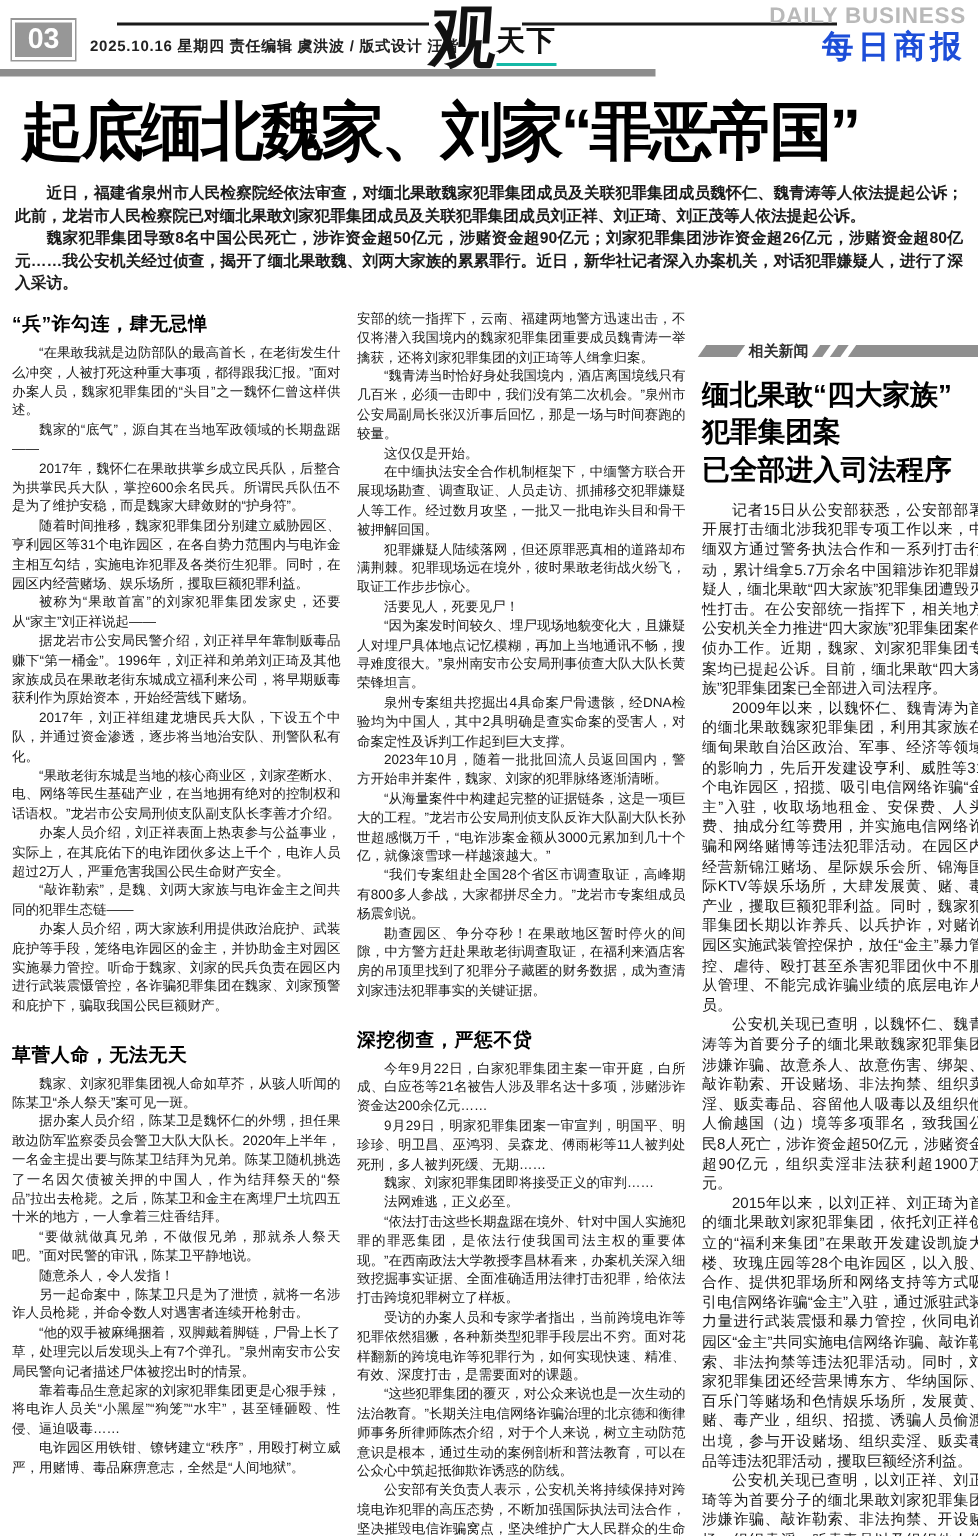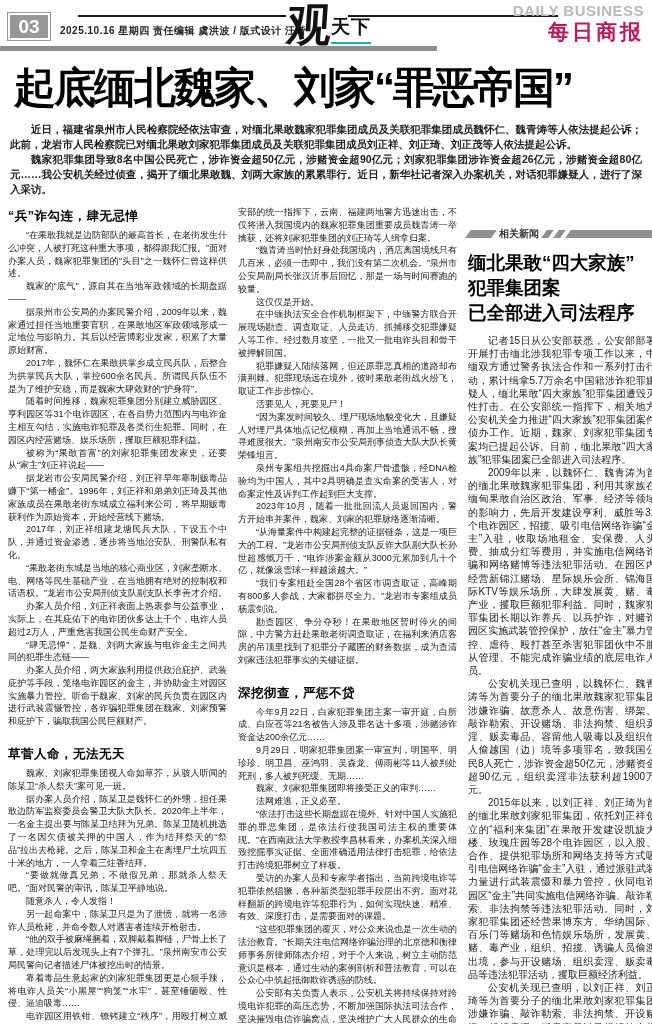--- a/index.html
+++ b/index.html
@@ -35,21 +35,21 @@
     font-size:44px;font-weight:900;line-height:48px;color:#111;
     transform:skewX(-4deg);
   }
   .logo-tianxia{
     position:absolute;left:44px;top:12px;
     font-size:19px;font-weight:900;color:#111;letter-spacing:1px;
     border-bottom:2px solid #14b8a6;padding-bottom:2px;
   }
   .brand{position:absolute;right:8px;top:2px;text-align:right;}
   .brand-en{font-size:15px;font-weight:bold;color:#b9b9b9;letter-spacing:0.5px;line-height:17px;}
-  .brand-cn{font-size:21px;font-weight:900;color:#be185d;letter-spacing:3px;line-height:25px;}
+  .brand-cn{font-size:21px;font-weight:900;color:#1d4ed8;letter-spacing:3px;line-height:25px;}
   .rule-thick{position:absolute;left:0;top:46px;width:437px;height:5px;background:#8d8d8d;}
   
   .headline{
     padding:8px 12px 2px 14px;
     font-size:42px;font-weight:900;letter-spacing:-2px;
     line-height:52px;color:#000;white-space:nowrap;
   }
   .lead{padding:6px 10px 0 10px;}
   .lead p{
     margin:0;font-size:10.5px;line-height:15px;
@@ -111,29 +111,28 @@
   <div class="lead">
       <p>近日，福建省泉州市人民检察院经依法审查，对缅北果敢魏家犯罪集团成员及关联犯罪集团成员魏怀仁、魏青涛等人依法提起公诉；此前，龙岩市人民检察院已对缅北果敢刘家犯罪集团成员及关联犯罪集团成员刘正祥、刘正琦、刘正茂等人依法提起公诉。</p>
       <p>魏家犯罪集团导致8名中国公民死亡，涉诈资金超50亿元，涉赌资金超90亿元；刘家犯罪集团涉诈资金超26亿元，涉赌资金超80亿元……我公安机关经过侦查，揭开了缅北果敢魏、刘两大家族的累累罪行。近日，新华社记者深入办案机关，对话犯罪嫌疑人，进行了深入采访。</p>
     </div>
 
   <div class="body-cols">
     <div class="col-main">
         <h3 class="subhead">“兵”诈勾连，肆无忌惮</h3>
         <p class="para">“在果敢我就是边防部队的最高首长，在老街发生什么冲突，人被打死这种重大事项，都得跟我汇报。”面对办案人员，魏家犯罪集团的“头目”之一魏怀仁曾这样供述。</p>
         <p class="para">魏家的“底气”，源自其在当地军政领域的长期盘踞——</p>
-        <p class="para">据泉州市公安局的办案民警介绍，2009年以来，魏家通过担任当地重要官职，在果敢地区军政领域形成一定地位与影响力。其后以经营博彩业发家，积累了大量原始财富。</p>
         <p class="para">2017年，魏怀仁在果敢拱掌乡成立民兵队，后整合为拱掌民兵大队，掌控600余名民兵。所谓民兵队伍不是为了维护安稳，而是魏家大肆敛财的“护身符”。</p>
         <p class="para">随着时间推移，魏家犯罪集团分别建立威胁园区、亨利园区等31个电诈园区，在各自势力范围内与电诈金主相互勾结，实施电诈犯罪及各类衍生犯罪。同时，在园区内经营赌场、娱乐场所，攫取巨额犯罪利益。</p>
         <p class="para">被称为“果敢首富”的刘家犯罪集团发家史，还要从“家主”刘正祥说起——</p>
         <p class="para">据龙岩市公安局民警介绍，刘正祥早年靠制贩毒品赚下“第一桶金”。1996年，刘正祥和弟弟刘正琦及其他家族成员在果敢老街东城成立福利来公司，将早期贩毒获利作为原始资本，开始经营线下赌场。</p>
         <p class="para">2017年，刘正祥组建龙塘民兵大队，下设五个中队，并通过资金渗透，逐步将当地治安队、刑警队私有化。</p>
         <p class="para">“果敢老街东城是当地的核心商业区，刘家垄断水、电、网络等民生基础产业，在当地拥有绝对的控制权和话语权。”龙岩市公安局刑侦支队副支队长李善才介绍。</p>
         <p class="para">办案人员介绍，刘正祥表面上热衷参与公益事业，实际上，在其庇佑下的电诈团伙多达上千个，电诈人员超过2万人，严重危害我国公民生命财产安全。</p>
-        <p class="para">“肆无忌惮”，是魏、刘两大家族与电诈金主之间共同的犯罪生态链——</p>
+        <p class="para">“敲诈勒索”，是魏、刘两大家族与电诈金主之间共同的犯罪生态链——</p>
         <p class="para">办案人员介绍，两大家族利用提供政治庇护、武装庇护等手段，笼络电诈园区的金主，并协助金主对园区实施暴力管控。听命于魏家、刘家的民兵负责在园区内进行武装震慑管控，各诈骗犯罪集团在魏家、刘家预警和庇护下，骗取我国公民巨额财产。</p>
         <h3 class="subhead">草菅人命，无法无天</h3>
         <p class="para">魏家、刘家犯罪集团视人命如草芥，从骇人听闻的陈某卫“杀人祭天”案可见一斑。</p>
         <p class="para">据办案人员介绍，陈某卫是魏怀仁的外甥，担任果敢边防军监察委员会警卫大队大队长。2020年上半年，一名金主提出要与陈某卫结拜为兄弟。陈某卫随机挑选了一名因欠债被关押的中国人，作为结拜祭天的“祭品”拉出去枪毙。之后，陈某卫和金主在离埋尸土坑四五十米的地方，一人拿着三炷香结拜。</p>
         <p class="para">“要做就做真兄弟，不做假兄弟，那就杀人祭天吧。”面对民警的审讯，陈某卫平静地说。</p>
         <p class="para">随意杀人，令人发指！</p>
         <p class="para">另一起命案中，陈某卫只是为了泄愤，就将一名涉诈人员枪毙，并命令数人对遇害者连续开枪射击。</p>
         <p class="para">“他的双手被麻绳捆着，双脚戴着脚链，尸骨上长了草，处理完以后发现头上有7个弹孔。”泉州南安市公安局民警向记者描述尸体被挖出时的情景。</p>
         <p class="para">靠着毒品生意起家的刘家犯罪集团更是心狠手辣，将电诈人员关“小黑屋”“狗笼”“水牢”，甚至锤砸殴、性侵、逼迫吸毒……</p>
         <p class="para">电诈园区用铁钳、镣铐建立“秩序”，用殴打树立威严，用赌博、毒品麻痹意志，全然是“人间地狱”。</p>

